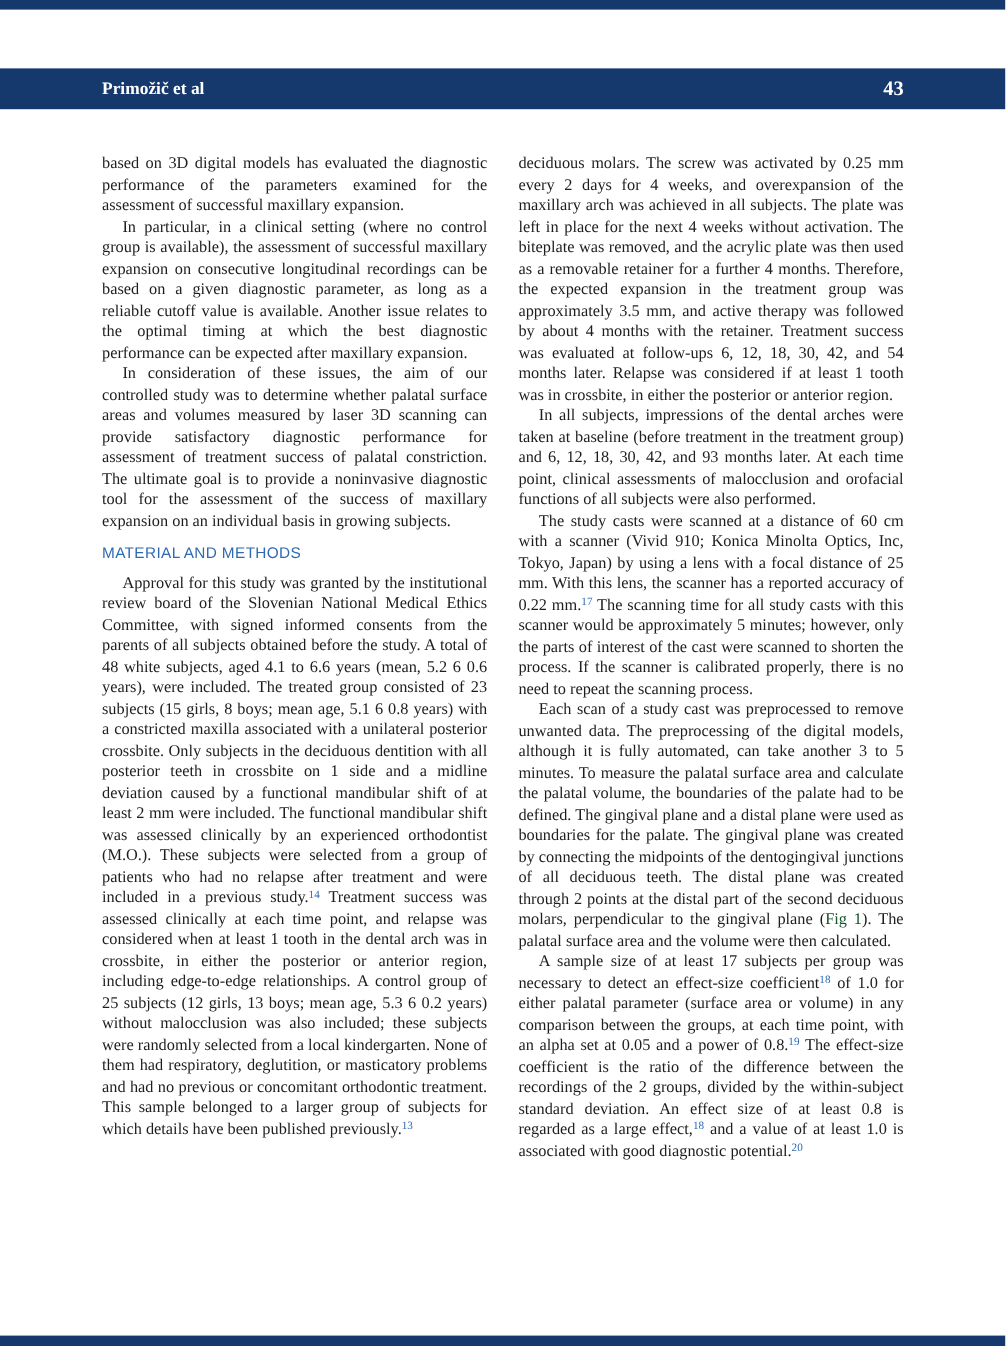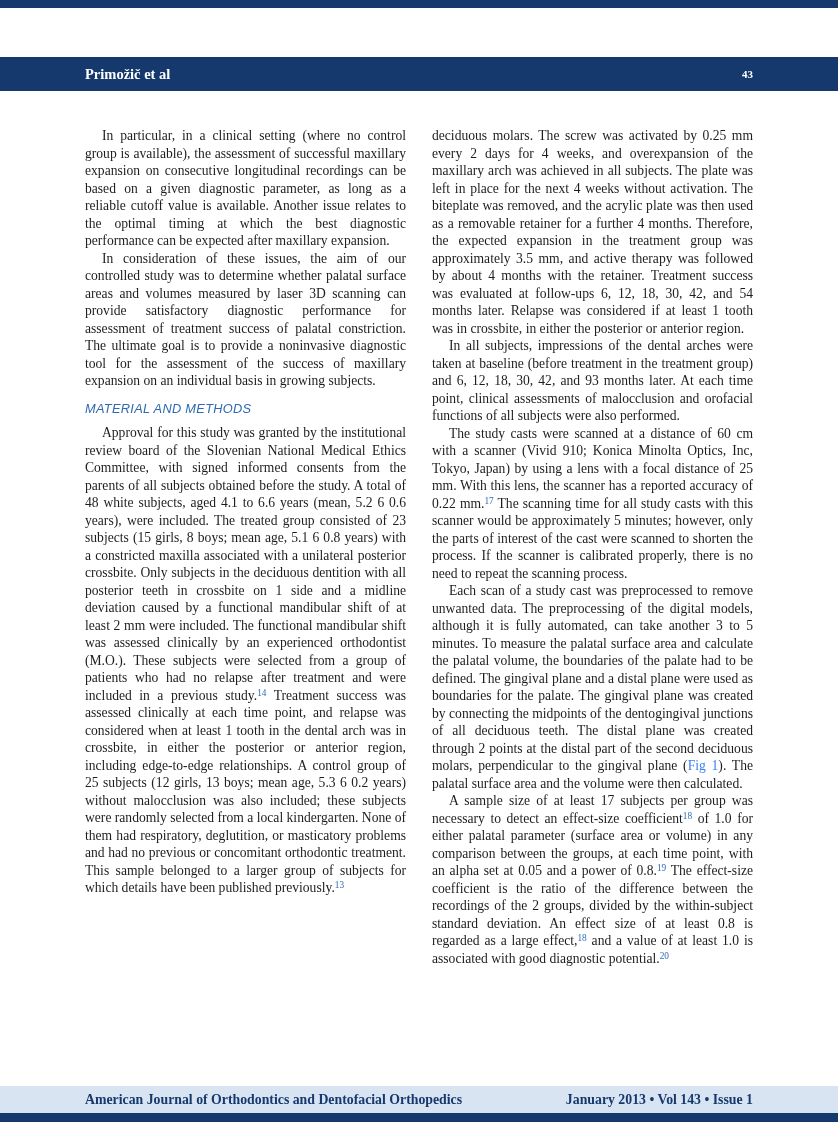--- a/index.html
+++ b/index.html
@@ -11,50 +11,49 @@
     color:#1d1d1d;
     overflow:hidden;
   }
   .top-strip { height:8px; background:#16396d; }
   .header-band {
     margin-top:49px; height:34px; background:#16396d;
     display:flex; align-items:center; justify-content:space-between;
     padding:0 85px;
   }
   .running-head { color:#ffffff; font-weight:bold; font-size:14.5px; }
-  .page-number { color:#ffffff; font-weight:bold; font-size:11px; }
+  .page-number { color:#ffffff; font-weight:bold; font-size:17px; }
 
   .columns {
     display:flex; gap:26px;
     padding:0 85px; margin-top:36px;
   }
   .column {
     width:321px;
     font-size:13.6px; line-height:17.5px;
     text-align:justify;
     hyphens:auto; -webkit-hyphens:auto;
   }
   p.para { margin:0; }
   p.para.indent { text-indent:17px; }
   h2.section-heading {
     font-family:"Liberation Sans", sans-serif;
     color:#2e6ab2;
     font-size:12.8px; font-weight:normal;
     letter-spacing:0.3px;
     margin:10px 0 7px 0;
-    font-style:italic;
   }
   sup.ref {
     color:#2e6ab2;
     font-size:9.3px;
     line-height:0;
     position:relative; top:-4px;
     vertical-align:baseline;
   }
-  .fig-link { color:#3b82f6; }
+  .fig-link { color:#14532d; }
 
   .footer { position:absolute; left:0; right:0; bottom:0; }
   .footer-band {
     height:27px; background:#d9e4f2;
     display:flex; align-items:center; justify-content:space-between;
     padding:0 85px;
   }
   .journal-title, .issue-info { color:#16396d; font-weight:bold; font-size:13.8px; }
   .bottom-strip { height:9px; background:#16396d; }
 </style>
@@ -65,35 +64,32 @@
 
   <div class="top-strip"></div>
 
   <div class="header-band">
     <span class="running-head">Primožič et al</span>
     <span class="page-number">43</span>
   </div>
 
   <div class="columns">
     <div class="column">
+        <p class="para">based on 3D digital models has evaluated the diagnostic performance of the parameters examined for the assessment of successful maxillary expansion.</p>
         <p class="para indent">In particular, in a clinical setting (where no control group is available), the assessment of successful maxillary expansion on consecutive longitudinal recordings can be based on a given diagnostic parameter, as long as a reliable cutoff value is available. Another issue relates to the optimal timing at which the best diagnostic performance can be expected after maxillary expansion.</p>
         <p class="para indent">In consideration of these issues, the aim of our controlled study was to determine whether palatal surface areas and volumes measured by laser 3D scanning can provide satisfactory diagnostic performance for assessment of treatment success of palatal constriction. The ultimate goal is to provide a noninvasive diagnostic tool for the assessment of the success of maxillary expansion on an individual basis in growing subjects.</p>
         <h2 class="section-heading">MATERIAL AND METHODS</h2>
         <p class="para indent">Approval for this study was granted by the institutional review board of the Slovenian National Medical Ethics Committee, with signed informed consents from the parents of all subjects obtained before the study. A total of 48 white subjects, aged 4.1 to 6.6 years (mean, 5.2 6 0.6 years), were included. The treated group consisted of 23 subjects (15 girls, 8 boys; mean age, 5.1 6 0.8 years) with a constricted maxilla associated with a unilateral posterior crossbite. Only subjects in the deciduous dentition with all posterior teeth in crossbite on 1 side and a midline deviation caused by a functional mandibular shift of at least 2 mm were included. The functional mandibular shift was assessed clinically by an experienced orthodontist (M.O.). These subjects were selected from a group of patients who had no relapse after treatment and were included in a previous study.<sup class="ref">14</sup> Treatment success was assessed clinically at each time point, and relapse was considered when at least 1 tooth in the dental arch was in crossbite, in either the posterior or anterior region, including edge-to-edge relationships. A control group of 25 subjects (12 girls, 13 boys; mean age, 5.3 6 0.2 years) without malocclusion was also included; these subjects were randomly selected from a local kindergarten. None of them had respiratory, deglutition, or masticatory problems and had no previous or concomitant orthodontic treatment. This sample belonged to a larger group of subjects for which details have been published previously.<sup class="ref">13</sup></p>
       </div>
     <div class="column">
         <p class="para">deciduous molars. The screw was activated by 0.25 mm every 2 days for 4 weeks, and overexpansion of the maxillary arch was achieved in all subjects. The plate was left in place for the next 4 weeks without activation. The biteplate was removed, and the acrylic plate was then used as a removable retainer for a further 4 months. Therefore, the expected expansion in the treatment group was approximately 3.5 mm, and active therapy was followed by about 4 months with the retainer. Treatment success was evaluated at follow-ups 6, 12, 18, 30, 42, and 54 months later. Relapse was considered if at least 1 tooth was in crossbite, in either the posterior or anterior region.</p>
         <p class="para indent">In all subjects, impressions of the dental arches were taken at baseline (before treatment in the treatment group) and 6, 12, 18, 30, 42, and 93 months later. At each time point, clinical assessments of malocclusion and orofacial functions of all subjects were also performed.</p>
         <p class="para indent">The study casts were scanned at a distance of 60 cm with a scanner (Vivid 910; Konica Minolta Optics, Inc, Tokyo, Japan) by using a lens with a focal distance of 25 mm. With this lens, the scanner has a reported accuracy of 0.22 mm.<sup class="ref">17</sup> The scanning time for all study casts with this scanner would be approximately 5 minutes; however, only the parts of interest of the cast were scanned to shorten the process. If the scanner is calibrated properly, there is no need to repeat the scanning process.</p>
         <p class="para indent">Each scan of a study cast was preprocessed to remove unwanted data. The preprocessing of the digital models, although it is fully automated, can take another 3 to 5 minutes. To measure the palatal surface area and calculate the palatal volume, the boundaries of the palate had to be defined. The gingival plane and a distal plane were used as boundaries for the palate. The gingival plane was created by connecting the midpoints of the dentogingival junctions of all deciduous teeth. The distal plane was created through 2 points at the distal part of the second deciduous molars, perpendicular to the gingival plane (<span class="fig-link">Fig 1</span>). The palatal surface area and the volume were then calculated.</p>
         <p class="para indent">A sample size of at least 17 subjects per group was necessary to detect an effect-size coefficient<sup class="ref">18</sup> of 1.0 for either palatal parameter (surface area or volume) in any comparison between the groups, at each time point, with an alpha set at 0.05 and a power of 0.8.<sup class="ref">19</sup> The effect-size coefficient is the ratio of the difference between the recordings of the 2 groups, divided by the within-subject standard deviation. An effect size of at least 0.8 is regarded as a large effect,<sup class="ref">18</sup> and a value of at least 1.0 is associated with good diagnostic potential.<sup class="ref">20</sup></p>
       </div>
   </div>
 
   <div class="footer">
-    <div class="footer-band">
-      <span class="journal-title">American Journal of Orthodontics and Dentofacial Orthopedics</span>
-      <span class="issue-info">January 2013 • Vol 143 • Issue 1</span>
-    </div>
     <div class="bottom-strip"></div>
   </div>
 
 </div>
 
 </body></html>

